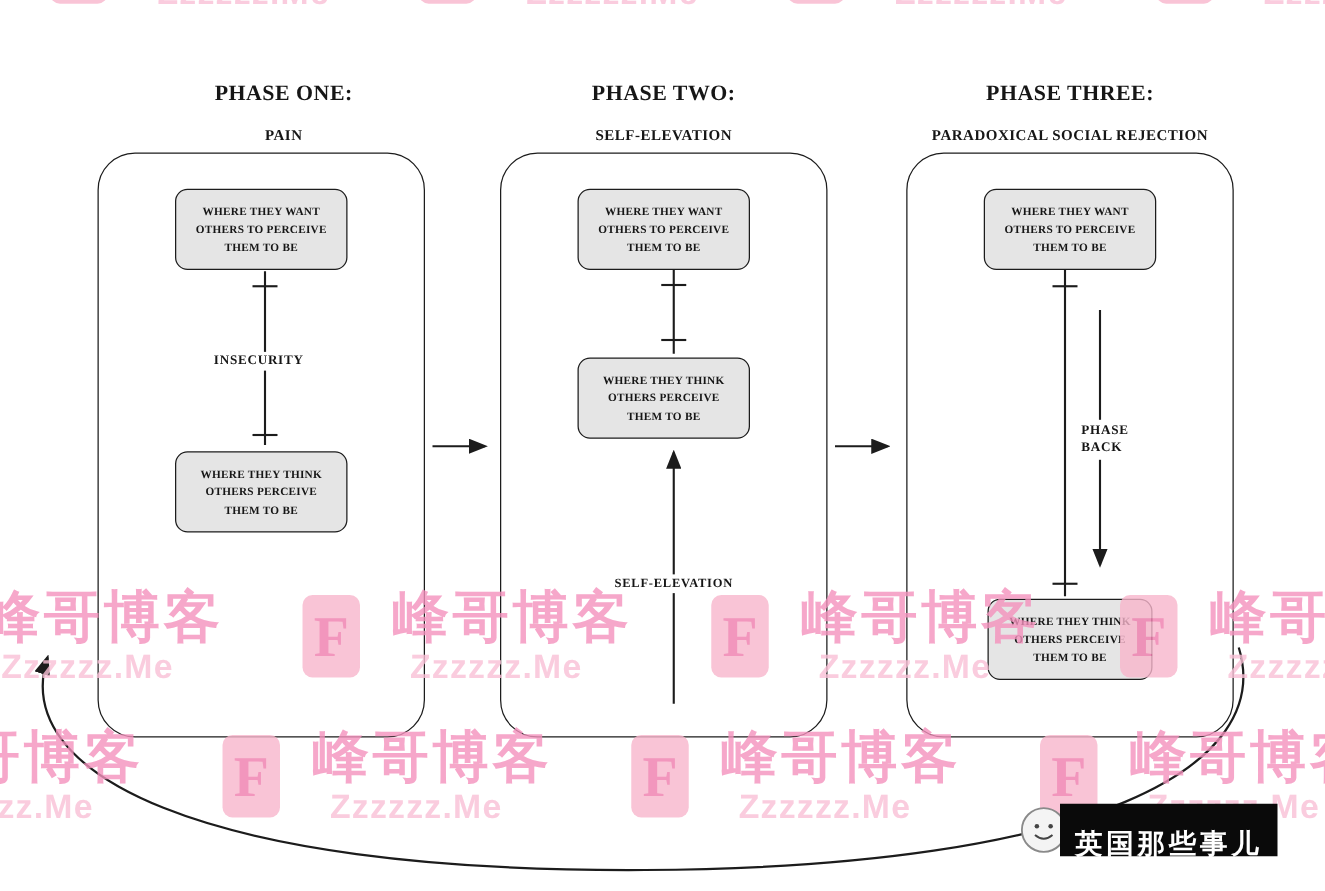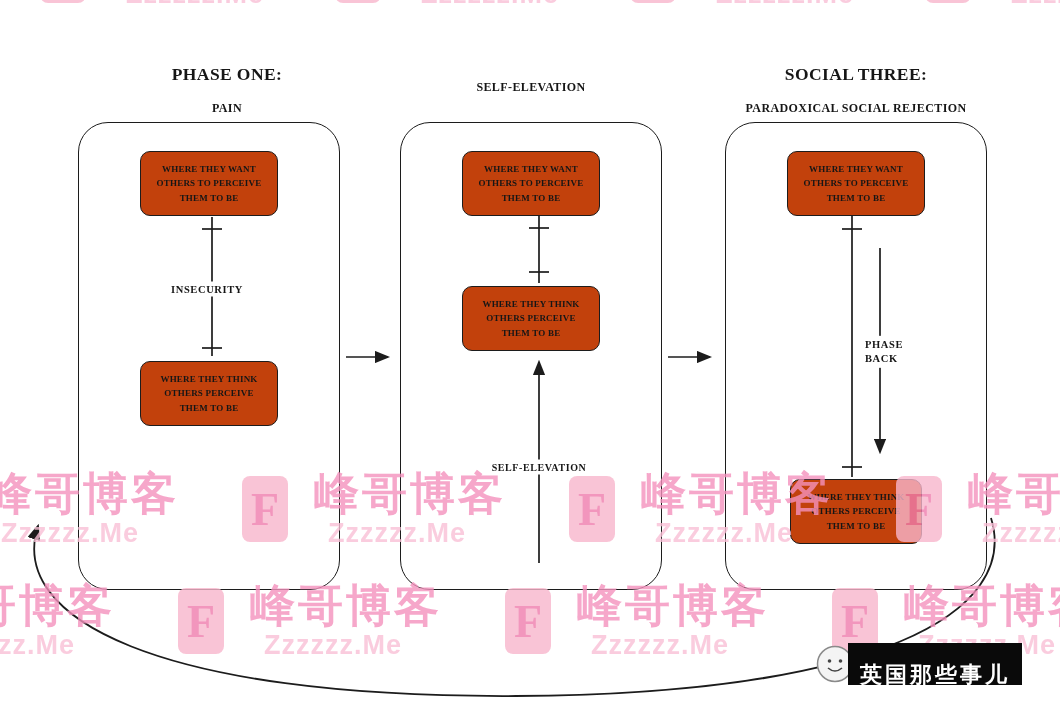--- a/index.html
+++ b/index.html
@@ -20,21 +20,21 @@
   .phase-subtitle { margin-top: 16px; font-size: 12px; font-weight: bold; letter-spacing: .4px; }
   
   .phase {
     position: absolute; top: 122px; width: 262px; height: 468px;
     border: 1.7px solid var(--line, #1c1c1c); border-radius: 30px; z-index: 2;
   }
   .node {
     position: absolute; left: 50%; transform: translateX(-50%);
     width: 138px; min-height: 65px;
     border: 1.7px solid var(--line, #1c1c1c); border-radius: 10px;
-    background: #c2410c;
+    background: #e5e5e5;
     display: flex; align-items: center; justify-content: center;
     text-align: center; font-size: 9px; font-weight: bold;
     line-height: 1.6; letter-spacing: .2px; white-space: pre-line;
     padding: 4px 6px; z-index: 2;
   }
   .line-label {
     position: absolute; transform: translate(-50%, -50%);
     background: #fff; padding: 2px 3px;
     font-size: 10.5px; font-weight: bold; letter-spacing: .6px;
     text-align: left; white-space: pre-line; z-index: 2;
@@ -104,24 +104,25 @@
       <path stroke-width="1.8" d="M991 518 C1020 612 878 694 516 696 C156 698 8 618 38 526" marker-end="url(#ah)"></path>
     </g>
   </svg>
 </div>
 
 <div class="phase-header" style="left:67px">
   <div class="phase-title">PHASE ONE:</div>
   <div class="phase-subtitle">PAIN</div>
 </div>
 <div class="phase-header" style="left:371px">
+  <div class="phase-title">PHASE TWO:</div>
   <div class="phase-subtitle">SELF-ELEVATION</div>
 </div>
 <div class="phase-header" style="left:696px">
-  <div class="phase-title">SOCIAL THREE:</div>
+  <div class="phase-title">PHASE THREE:</div>
   <div class="phase-subtitle">PARADOXICAL SOCIAL REJECTION</div>
 </div>
 
 <div class="phase" style="left:78px">
   <div class="node" style="top:28px">WHERE THEY WANT
 OTHERS TO PERCEIVE
 THEM TO BE</div>
   <div class="node" style="top:238px">WHERE THEY THINK
 OTHERS PERCEIVE
 THEM TO BE</div>

